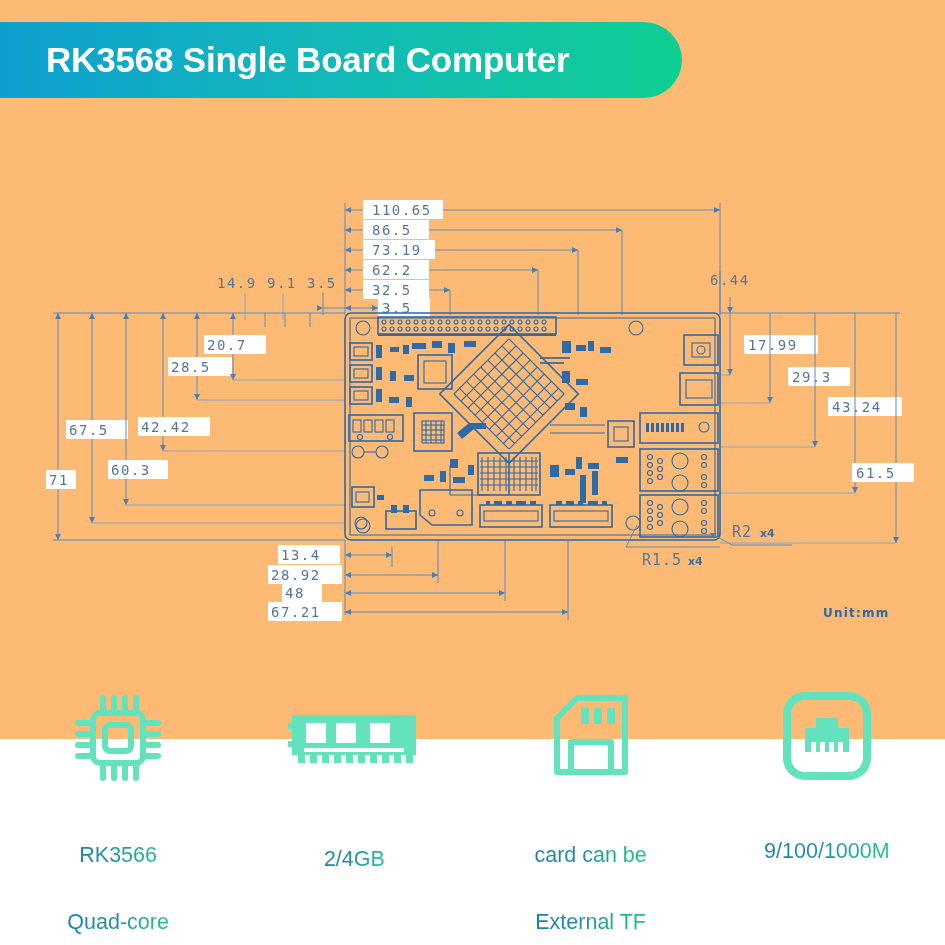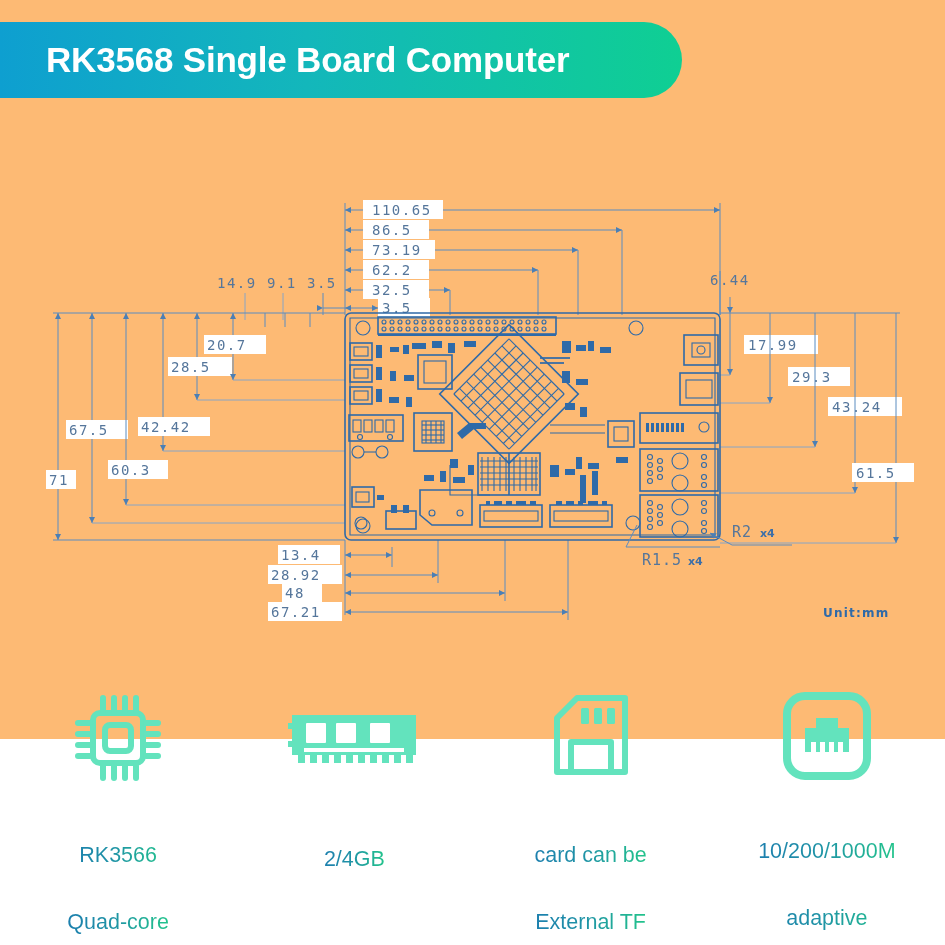--- a/index.html
+++ b/index.html
@@ -705,20 +705,19 @@
           <path fill="#63e3bd" d="M24,38 L35,38 L35,28 L57,28 L57,38 L68,38 L68,62 L24,62 Z"></path>
           <g fill="#ffffff">
             <rect x="30" y="52" width="5" height="10"></rect>
             <rect x="39" y="52" width="5" height="10"></rect>
             <rect x="48" y="52" width="5" height="10"></rect>
             <rect x="57" y="52" width="5" height="10"></rect>
           </g>
         </svg>
       </div>
       <div class="feature-caption">
-        <span>10/200/1000M</span>
-        <span>adaptive</span>
+        <span>9/100/1000M</span>
         
       </div>
     </div>
 
   </div>
 </div>
 
 </body></html>

